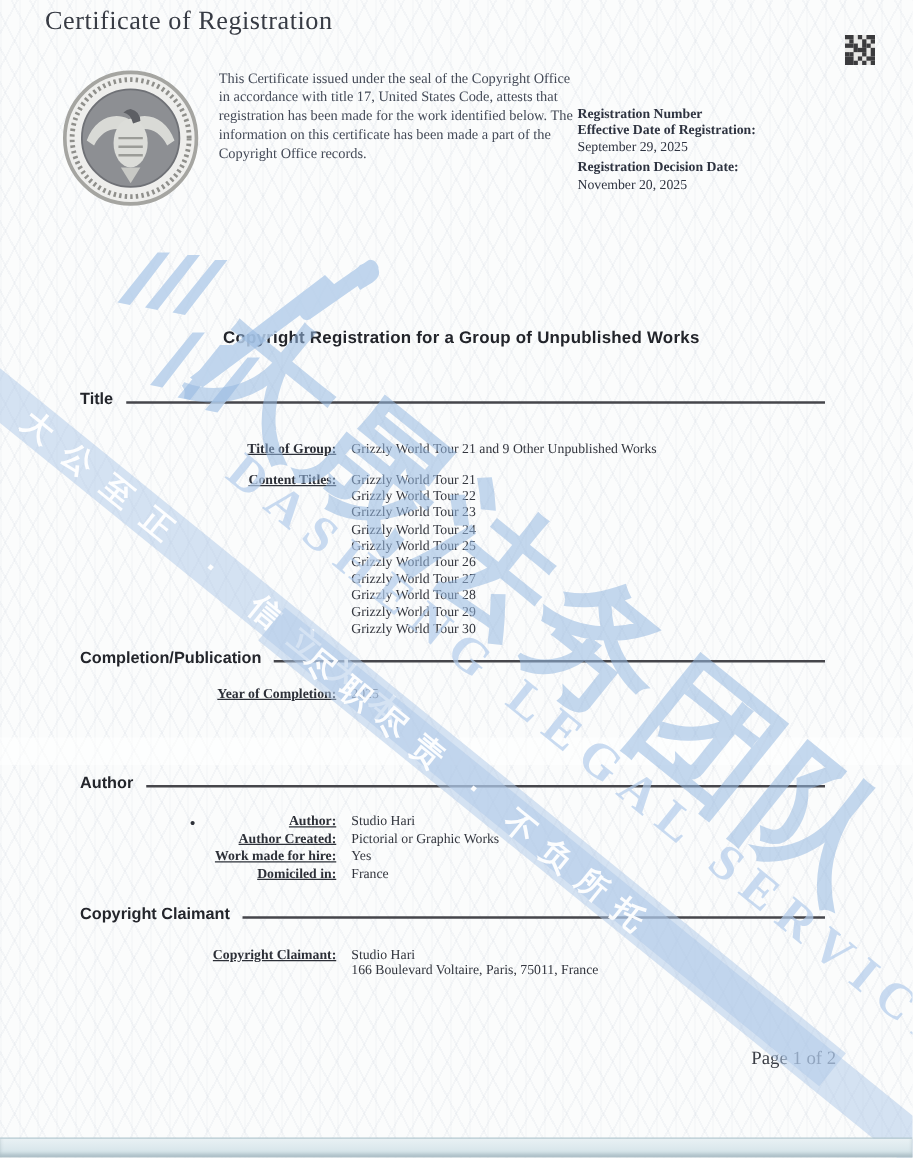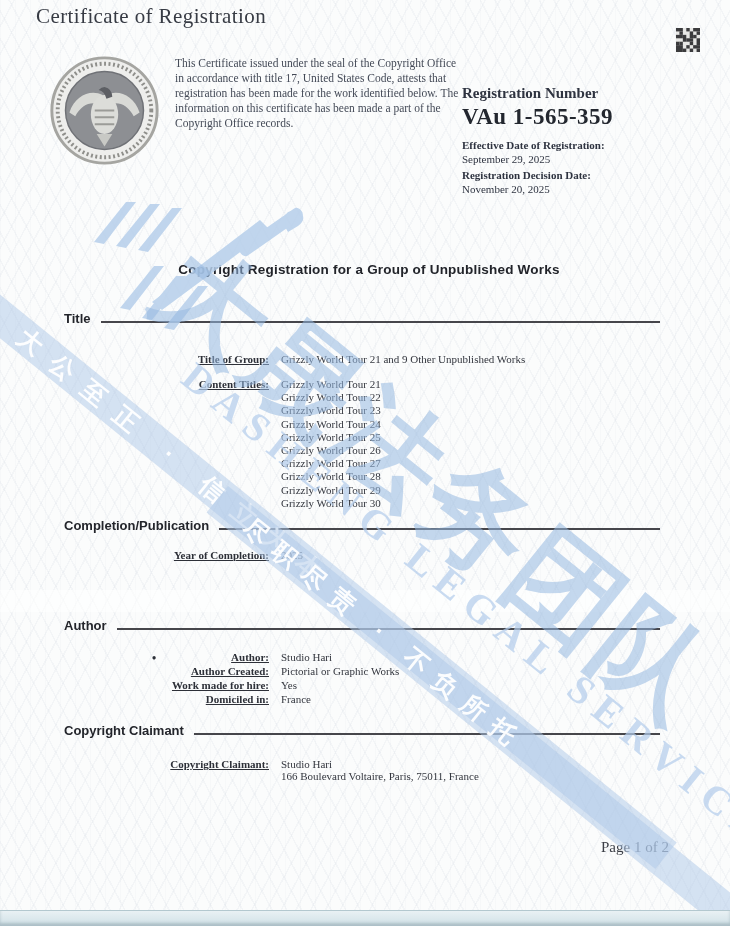--- a/index.html
+++ b/index.html
@@ -24,21 +24,21 @@
   .scan-band{position:absolute;left:0;right:0;top:590px;height:22px;background:rgba(255,255,255,.55);z-index:1;}
 
   
   .doc-title{position:absolute;left:36px;top:4px;margin:0;font-size:21px;font-weight:normal;
     letter-spacing:.4px;color:#373b44;}
   .seal{position:absolute;left:46px;top:50px;width:117px;height:121px;}
   .statement{position:absolute;left:175px;top:56px;width:290px;margin:0;
     font-size:11.5px;line-height:14.9px;color:#444a57;}
 
   .reg-block{position:absolute;left:462px;top:85px;color:#2e3340;}
-  .reg-label{font-weight:bold;font-size:15px;}
+  .reg-label{font-weight:bold;font-size:11px;}
   .reg-number{font-weight:bold;font-size:23px;letter-spacing:.5px;margin:2px 0 8px 0;color:#23272f;}
   .reg-pair-label{font-weight:bold;font-size:11px;line-height:14px;}
   .reg-pair-value{font-size:11px;line-height:14px;margin-bottom:2px;}
 
   .qr{position:absolute;left:676px;top:28px;width:24px;height:24px;}
 
   
   .main-heading{position:absolute;left:64px;top:262px;width:610px;font-family:"Liberation Sans",sans-serif;}
   .main-heading h2{margin:0;font-size:13.5px;color:#22242a;letter-spacing:.2px;text-align:center;}
   .main-heading .sub{margin:2px 0 0 0;font-size:10.5px;color:#5a6070;}
@@ -94,21 +94,20 @@
     <ellipse cx="60" cy="64" rx="14" ry="20" fill="#dcddd9"></ellipse>
     <path d="M60,36 q8,2 8,10 l-6,2 q-2,-8 -8,-9 q3,-3 6,-3 Z" fill="#5d5f64"></path>
     <path d="M52,84 L68,84 L60,97 Z" fill="#c8c9c5"></path>
     <path d="M50,60 h20 M50,67 h20 M50,74 h20" stroke="#9b9c98" stroke-width="2"></path>
   </svg>
 
   <p class="statement">This Certificate issued under the seal of the Copyright Office in accordance with title 17, United States Code, attests that registration has been made for the work identified below. The information on this certificate has been made a part of the Copyright Office records.</p>
 
   <div class="reg-block">
     <div class="reg-label">Registration Number</div>
-    <div class="reg-number">VAu 1-565-359</div>
     <div class="reg-pair-label">Effective Date of Registration:</div>
     <div class="reg-pair-value">September 29, 2025</div>
     <div class="reg-pair-label">Registration Decision Date:</div>
     <div class="reg-pair-value">November 20, 2025</div>
   </div>
 
   <svg class="qr" viewBox="0 0 7 7">
     <rect x="0" y="0" width="7" height="7" fill="#e7e7e5"></rect>
     <g fill="#3b3b3d">
       <rect x="0" y="0" width="2" height="1"></rect>

